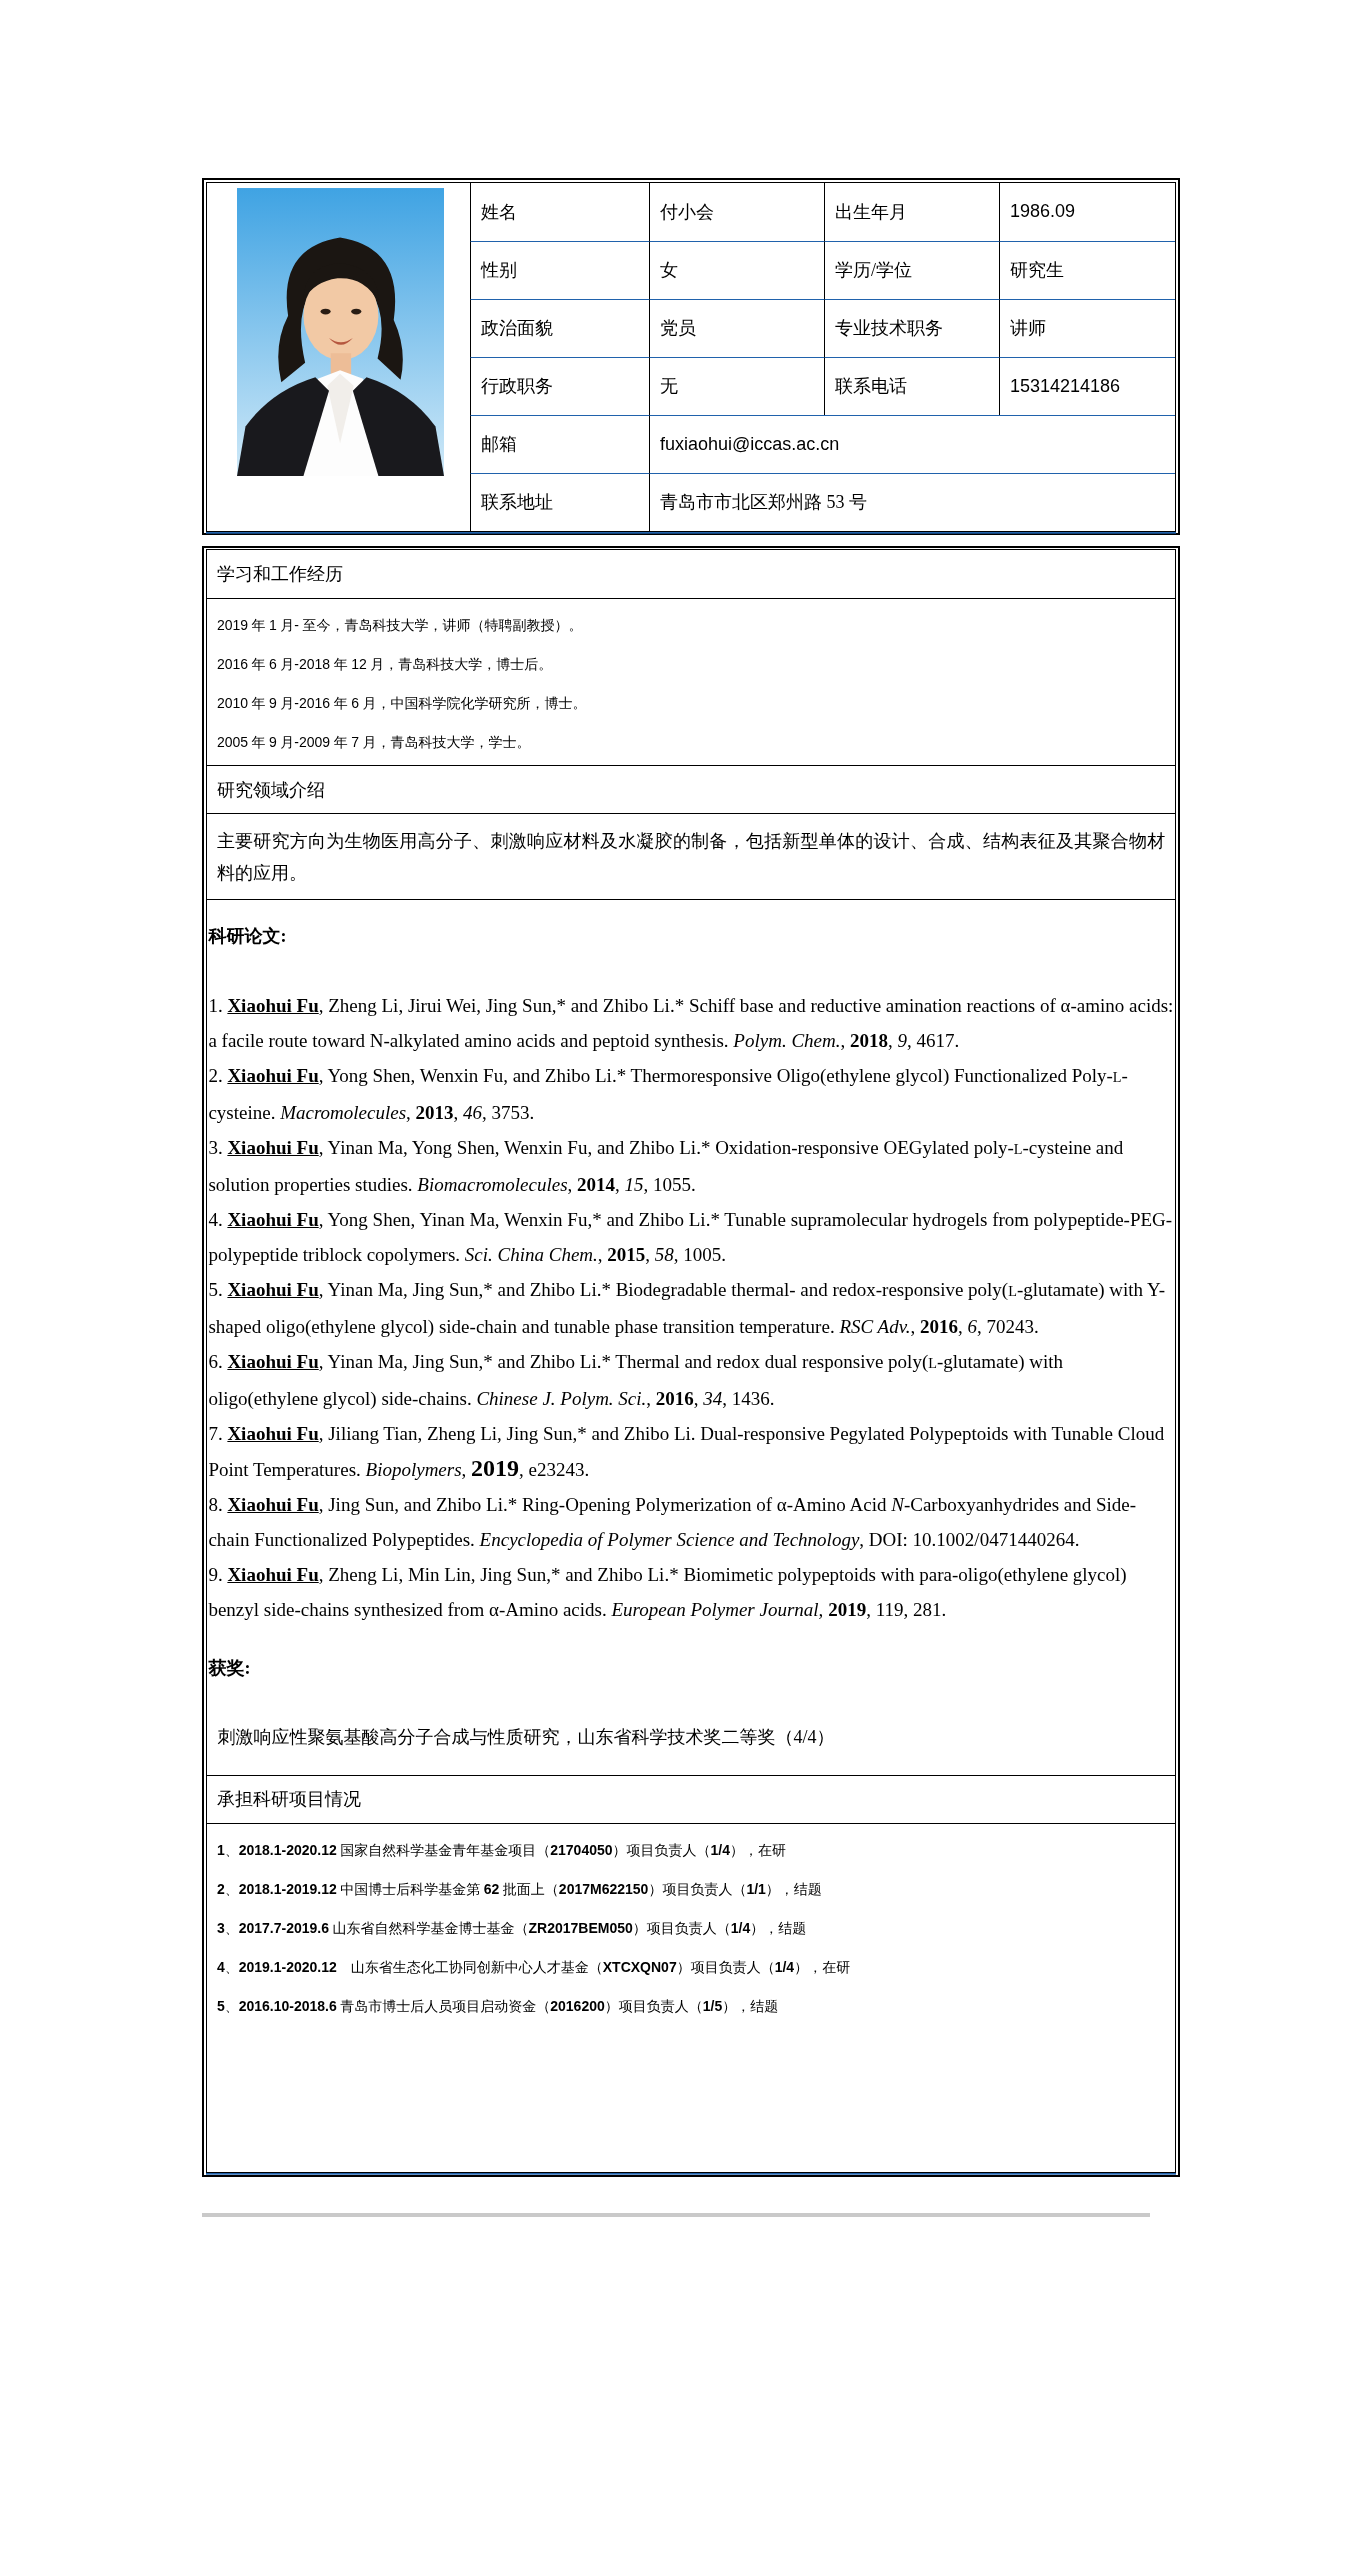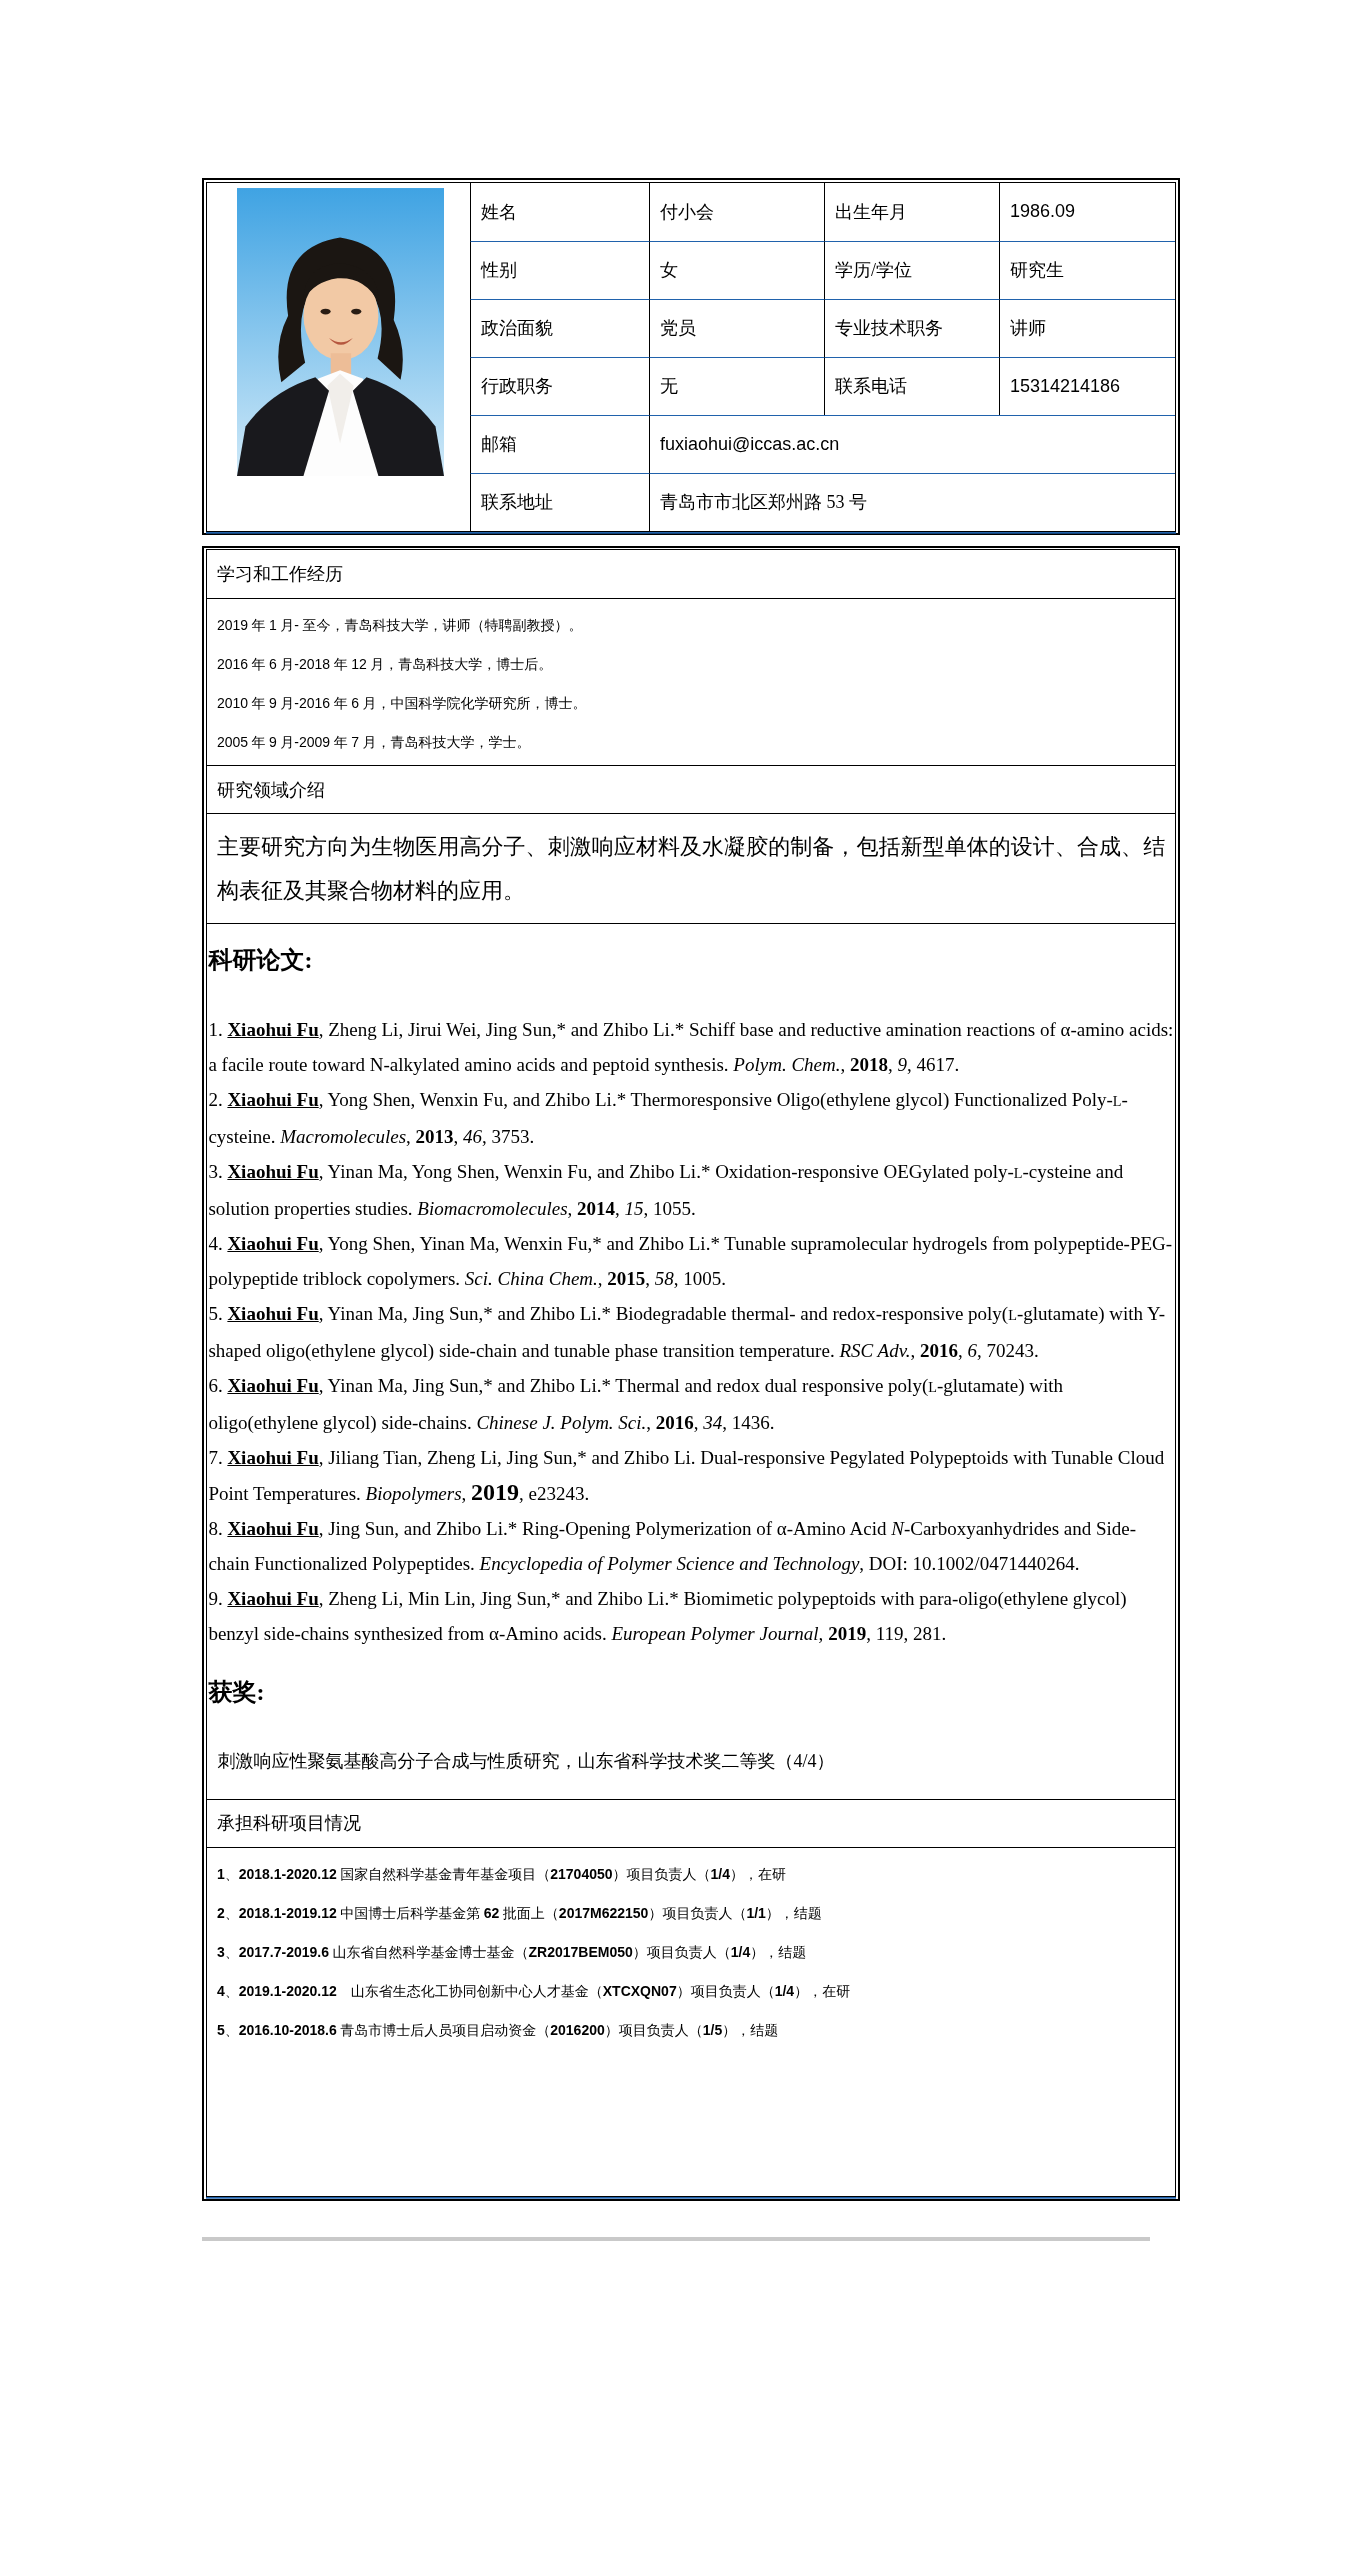--- a/index.html
+++ b/index.html
@@ -25,25 +25,25 @@
   .sans{font-family:"Liberation Sans","DejaVu Sans",sans-serif;font-size:18px;}
 
   
   .sec-header{box-sizing:border-box;height:48px;display:flex;align-items:center;
               padding:0 10.2px;font-size:18px;border-top:1.7px solid #000;}
   .sec-header.first{border-top:none;}
   .sec-content{box-sizing:border-box;border-top:1.7px solid #000;padding:6.8px 10.2px;}
   .line{line-height:38px;font-size:14px;}
   .dg-b{font-family:"Liberation Sans","DejaVu Sans",sans-serif;font-weight:bold;}
   .dg-n{font-family:"Liberation Sans","DejaVu Sans",sans-serif;}
-  .just{text-align:justify;line-height:44px;font-size:22px;margin:3.4px 0;}
+  .just{text-align:justify;line-height:32px;font-size:18px;margin:3.4px 0;}
 
   
   .ach{padding:3.4px 1.7px;}
-  .ach-h{font-size:24px;font-weight:bold;margin:15.3px 0 34px 0;line-height:35px;}
+  .ach-h{font-size:18px;font-weight:bold;margin:15.3px 0 34px 0;line-height:35px;}
   .ach-h.awards{margin:24px 0 34px 0;}
   .award-line{font-size:18px;line-height:35px;margin:0 0 17px 0;padding-left:9px;}
   .pub{margin:0;font-size:19px;line-height:35px;}
   .pub .b{font-weight:bold;}
   .pub .i{font-style:italic;}
   .pub .u{text-decoration:underline;}
   .pub .sc{font-size:0.75em;}
   .pub .big{font-size:24px;}
 
   .projects-cell{min-height:349px;}

